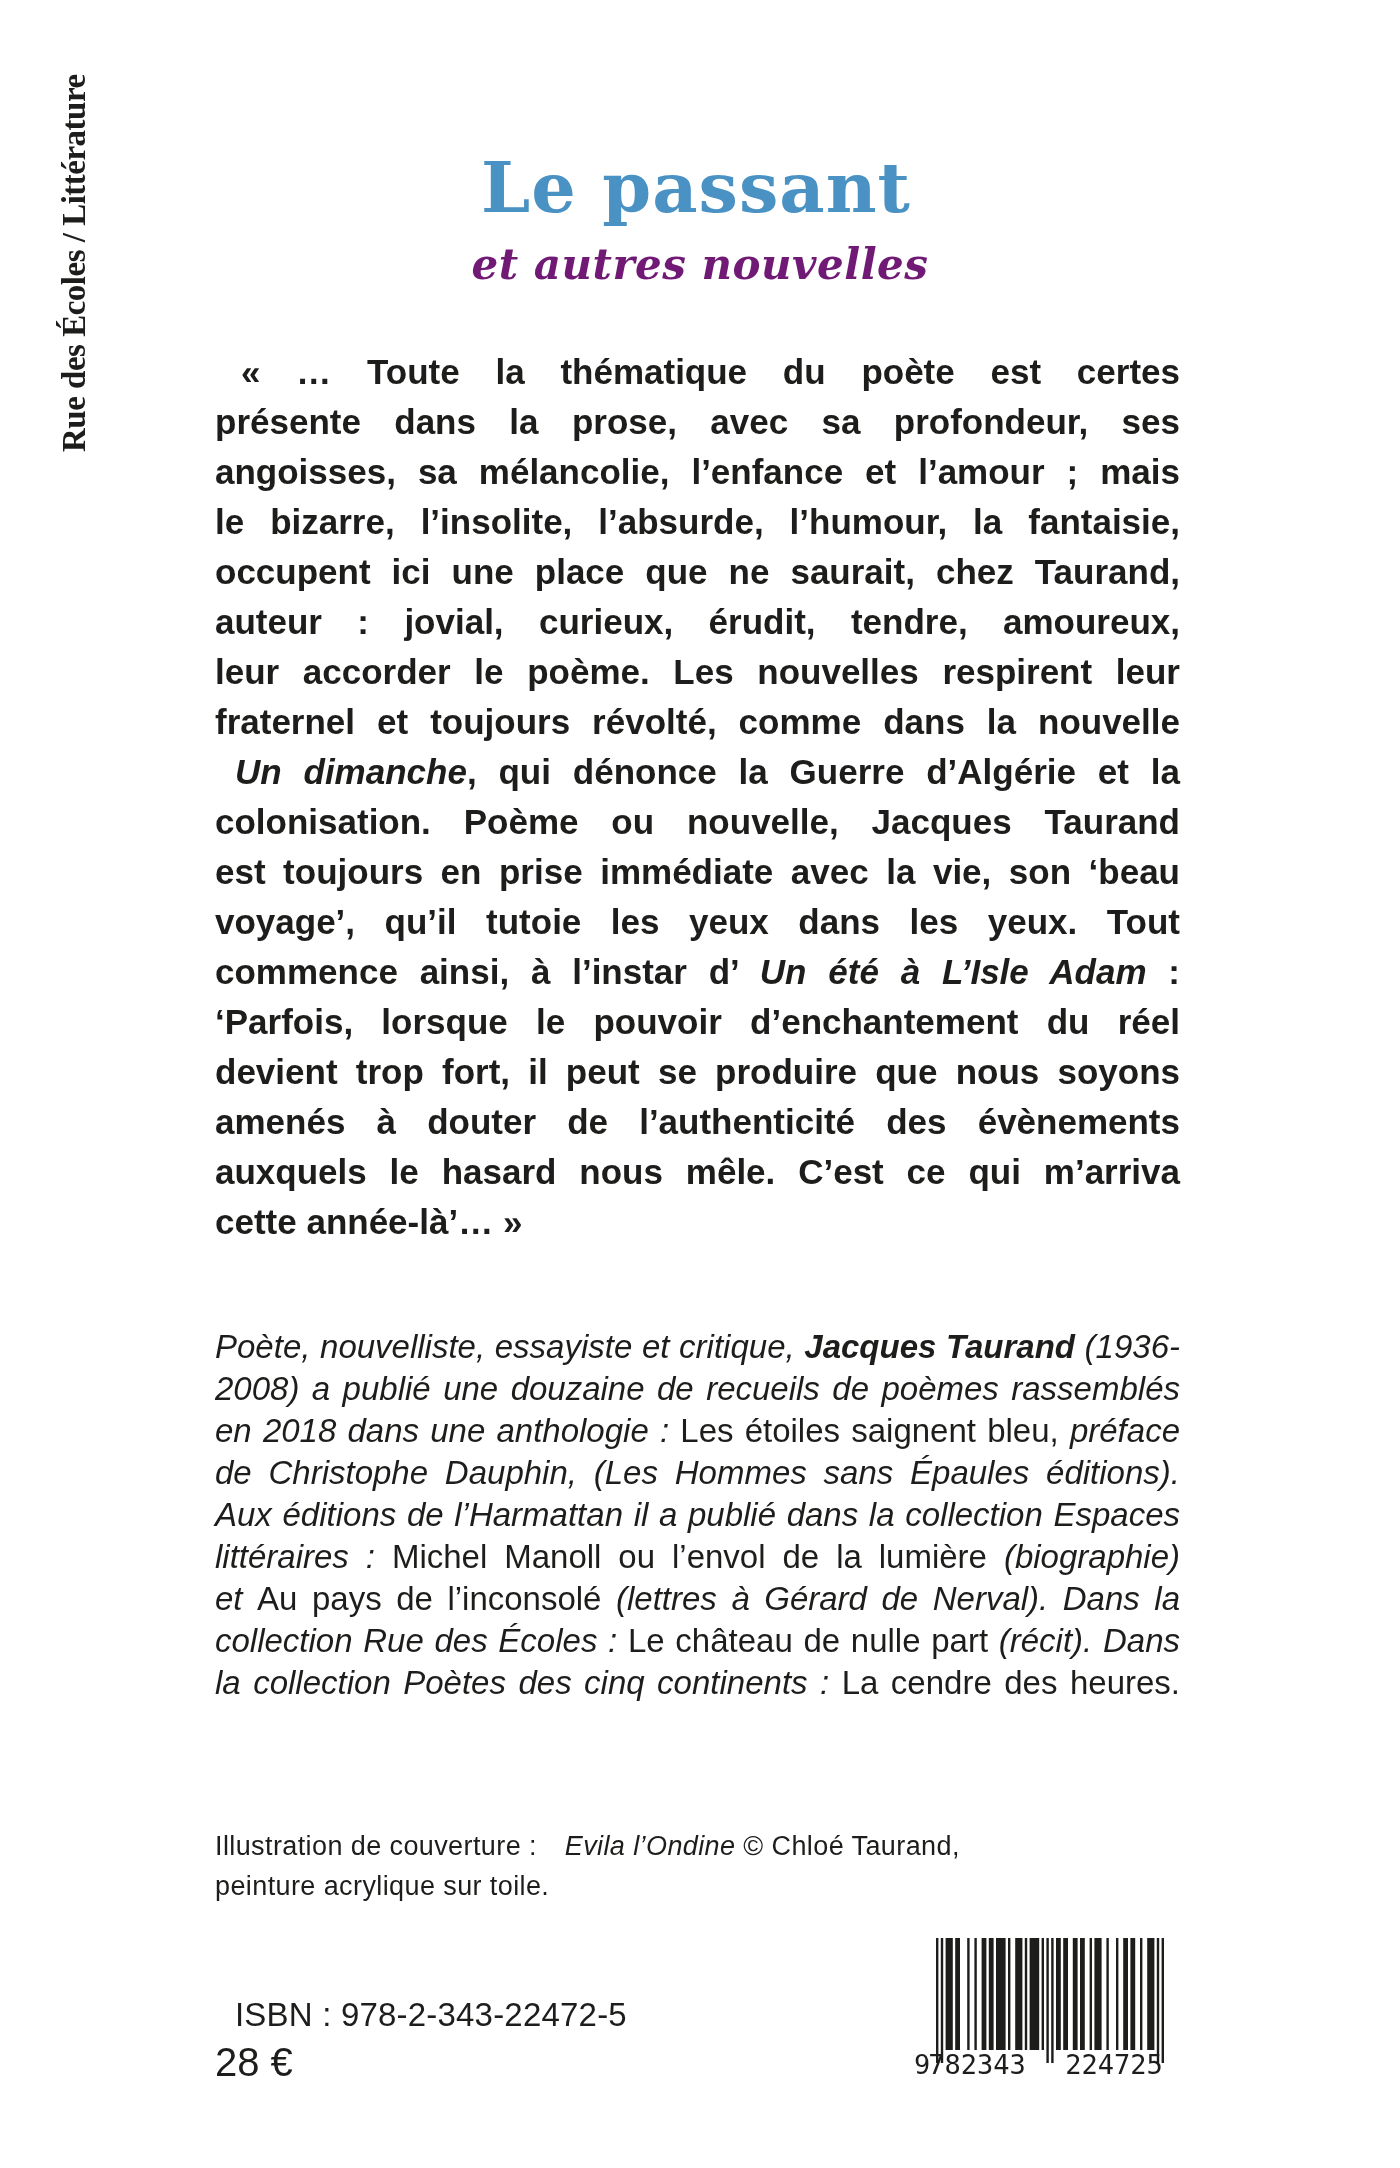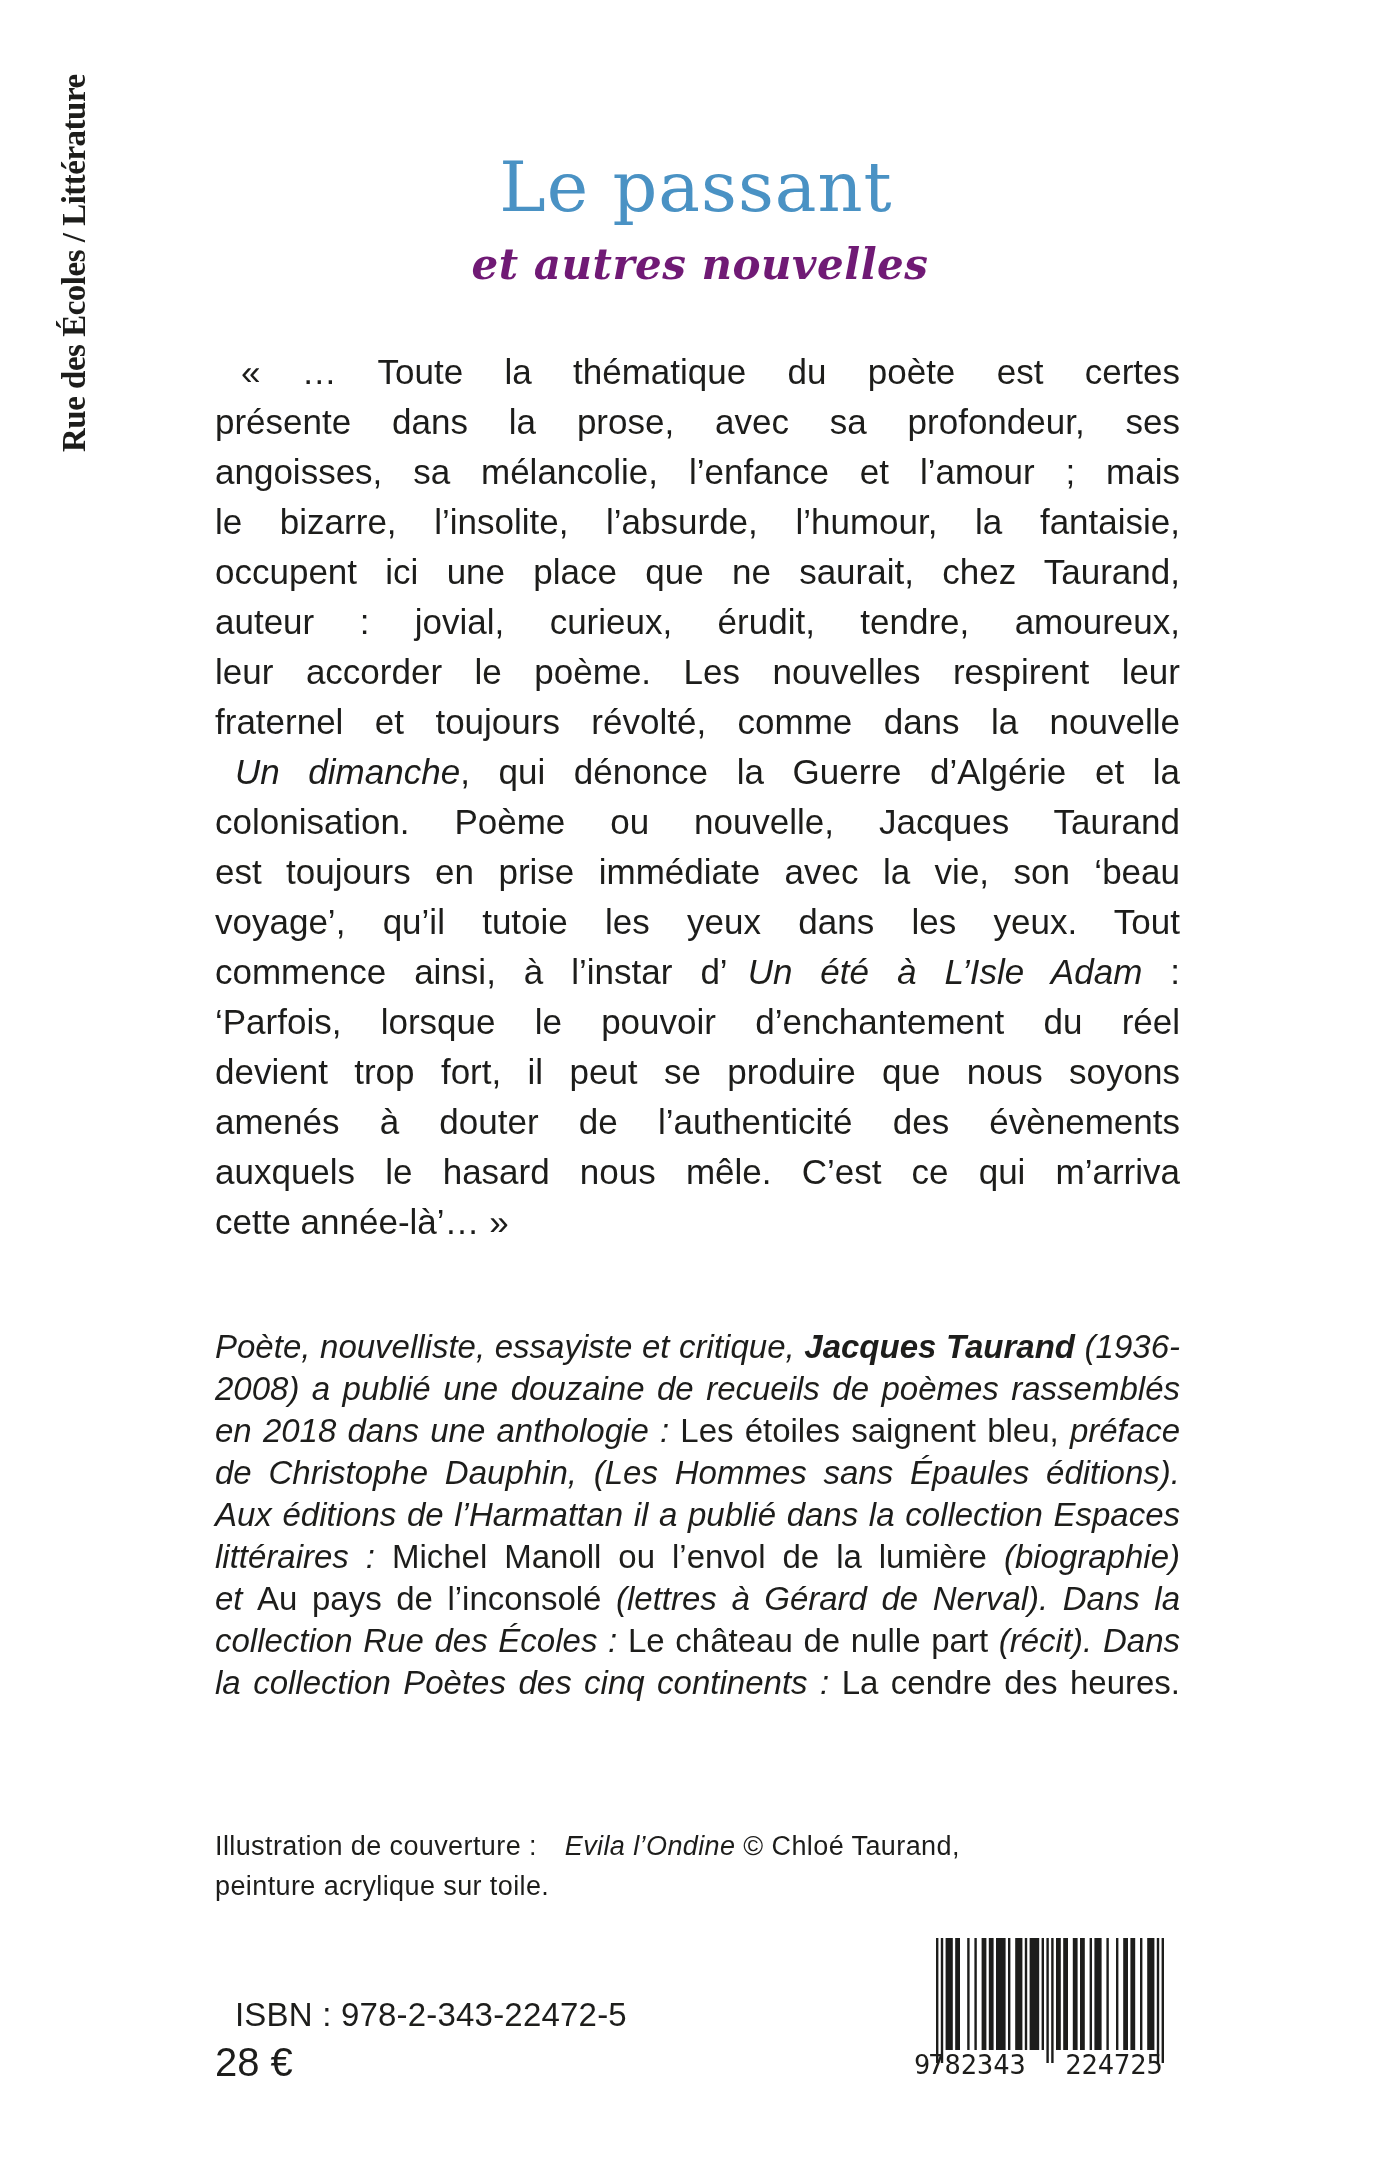--- a/index.html
+++ b/index.html
@@ -22,35 +22,35 @@
     font-family:"Liberation Serif",serif;
     font-weight:700;
     font-size:33px;
     letter-spacing:-0.5px;
     white-space:nowrap;
   }
   .title{
     position:absolute;left:0;right:8px;top:146px;
     text-align:center;
     font-family:"DejaVu Serif",serif;
-    font-weight:400;
+    font-weight:700;
     font-size:70px;
     letter-spacing:1px;
   }
   .subtitle{
     position:absolute;left:0;right:0;top:240px;
     text-align:center;
     font-family:"DejaVu Serif",serif;
     font-weight:700;
     font-size:42px;
     letter-spacing:0.5px;
   }
   .quote{
     position:absolute;left:215px;top:347px;width:965px;
-    font-size:35px;line-height:50px;
+    font-size:35px;line-height:50px;font-weight:bold;
   }
   .quote .jline:first-child{text-indent:26px;}
   .bio{
     position:absolute;left:215px;top:1326px;width:965px;
     font-size:33px;line-height:42px;
     font-style:italic;
   }
   .jline{text-align:justify;text-align-last:justify;}
   .jline.no-just{text-align-last:left;}
   .it{font-style:italic;margin-left:20px;}

